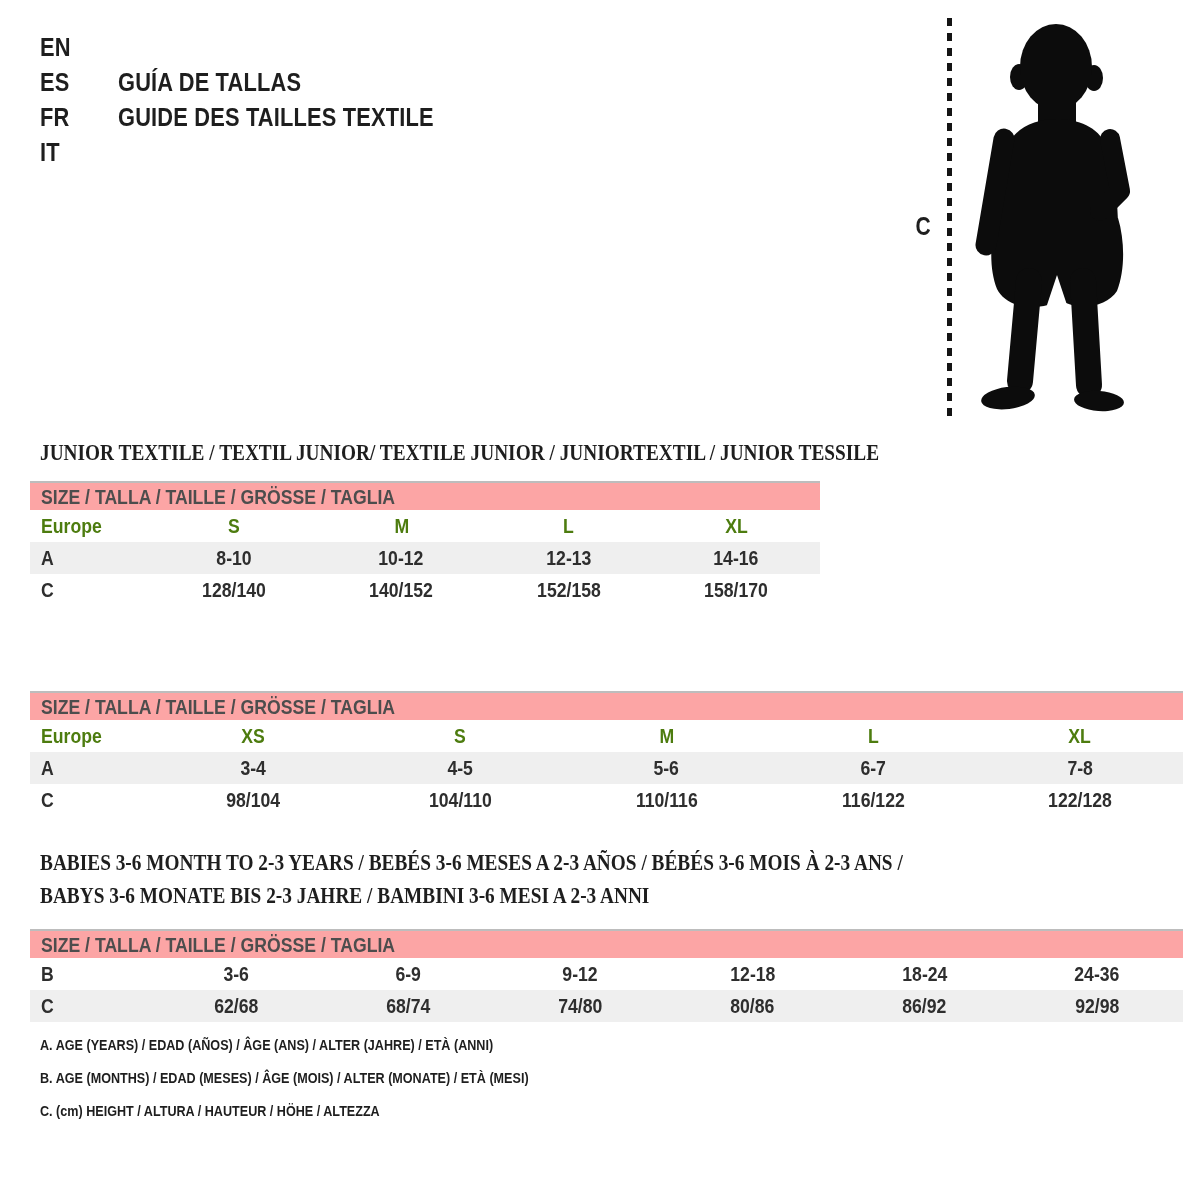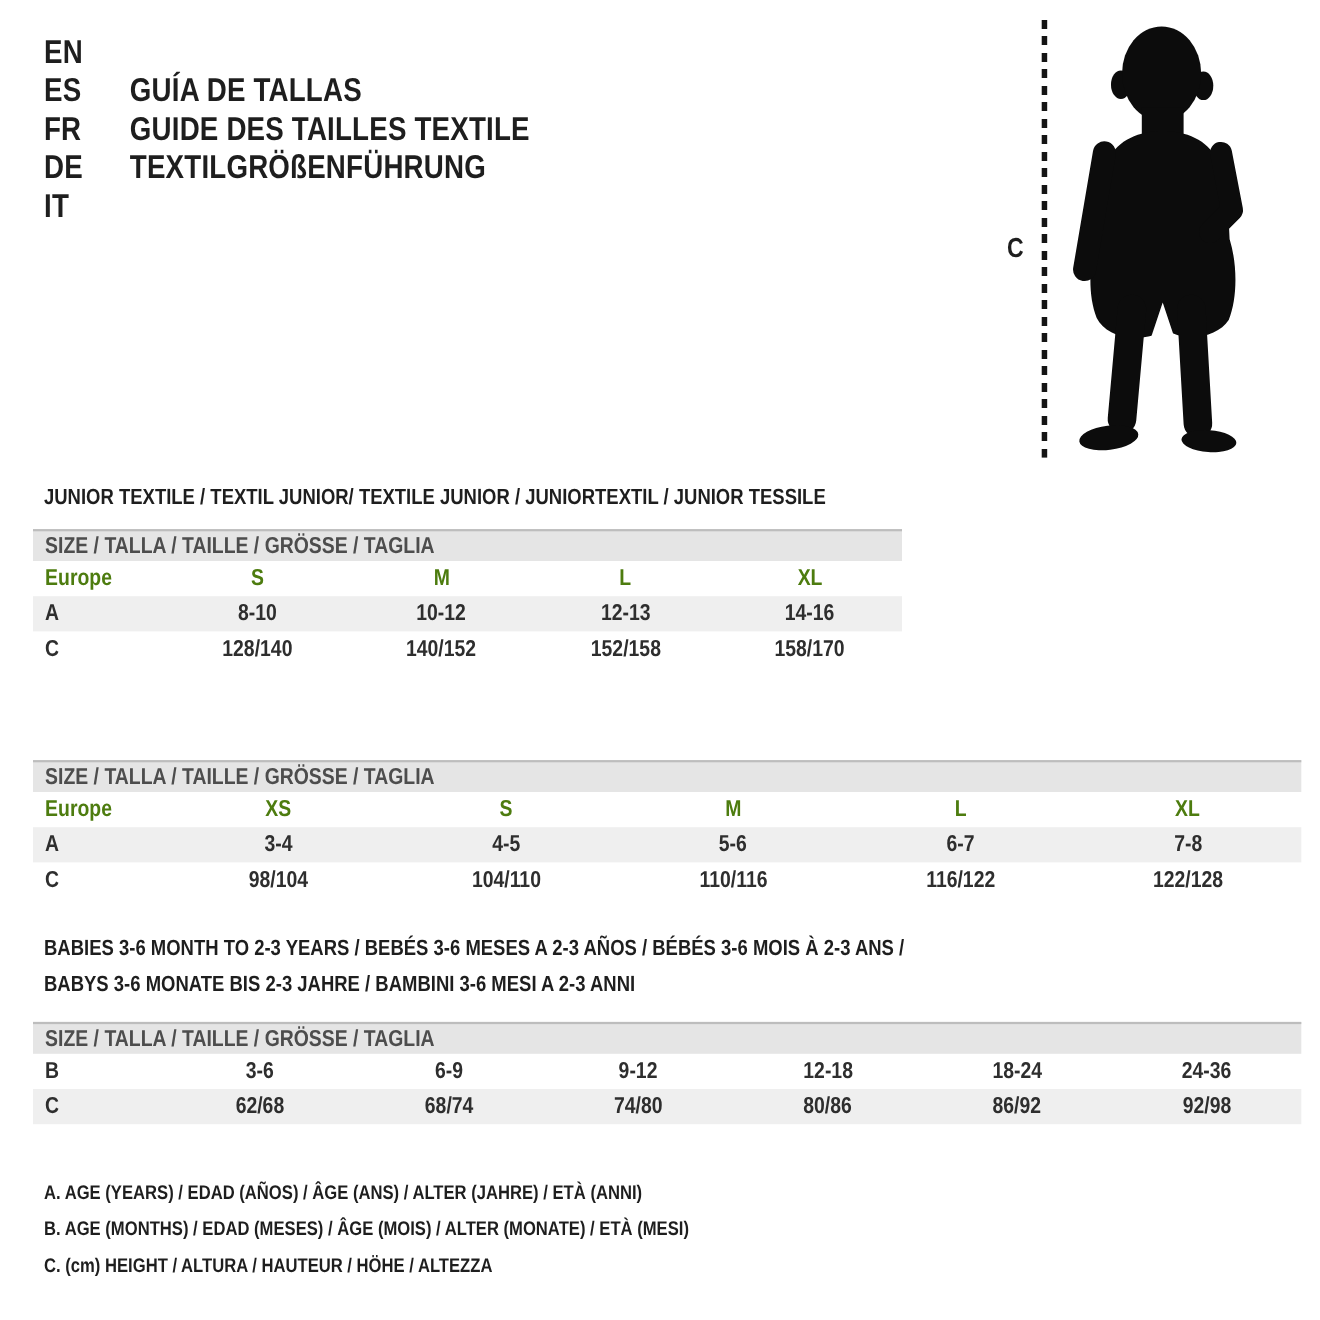--- a/index.html
+++ b/index.html
@@ -7,81 +7,77 @@
     position:relative; width:1200px; height:1200px; background:#ffffff;
     font-family:"Liberation Sans", sans-serif; font-weight:bold; color:#1e1e1e;
     overflow:hidden;
   }
   
   .cx   { display:inline-block; transform:scaleX(0.84); transform-origin:center center; white-space:nowrap; }
   .cx-l { display:inline-block; transform:scaleX(0.84); transform-origin:left center;  white-space:nowrap; }
 
   
   .lang-list { position:absolute; left:40px; top:30px; }
-  .lang-row  { display:flex; height:35px; align-items:center; font-size:30px; letter-spacing:0.2px; }
+  .lang-row  { display:flex; height:35px; align-items:center; font-size:26px; letter-spacing:0.2px; }
   .lang-code { width:78px; flex:0 0 78px; }
 
   
   .measure-line {
     position:absolute; left:947px; top:18px; width:5px; height:398px;
     background:repeating-linear-gradient(to bottom, #141414 0px, #141414 8px, transparent 8px, transparent 15px);
   }
   .measure-label { position:absolute; left:914px; top:212px; font-size:25px; }
   .baby-svg { position:absolute; left:968px; top:13px; }
 
   
-  .section-title { position:absolute; left:40px; font-size:20px; line-height:33px; }
+  .section-title { position:absolute; left:40px; font-size:23px; line-height:33px;font-family:Liberation Serif, serif; }
   .title-junior   { top:436px; }
   .title-children { top:640px; }
   .title-babies   { top:846px; }
   .sub { font-size:0.62em; vertical-align:-0.18em; }
 
   
   .size-table { position:absolute; left:30px; }
   .tbl-junior   { top:481px; width:790px; }
   .tbl-children { top:691px; width:1153px; }
   .tbl-babies   { top:929px; width:1153px; }
   .size-bar {
-    height:29px; background:#e5e5e5; color:#4d4d4d; font-size:21px;
+    height:29px; background:#fca5a5; color:#4d4d4d; font-size:21px;
     display:flex; align-items:center; padding-left:11px; box-sizing:border-box;
     border-top:2px solid #bdbdbd;
   }
   .trow { display:grid; height:32px; align-items:center; font-size:21px; color:#2e2e2e; }
   .tbl-junior   .trow { grid-template-columns:120px repeat(4,1fr); }
   .tbl-children .trow { grid-template-columns:120px repeat(5,1fr); }
   .tbl-babies   .trow { grid-template-columns:120px repeat(6,1fr); }
   .trow .lbl { text-align:left; padding-left:11px; }
   .trow .val { text-align:center; }
   .trow.shaded { background:#efefef; }
   .trow.head-row { color:#4d7c0f; }
 
   
-  .legend { position:absolute; left:40px; top:1068px; font-size:18px; }
+  .legend { position:absolute; left:40px; top:1028px; font-size:15px; }
   .legend-line { height:33px; display:flex; align-items:center; }
 </style>
 </head>
 <body>
 
 <div class="page">
 
   <div class="lang-list">
     <div class="lang-row">
       <span class="lang-code"><span class="cx-l">EN</span></span>
     </div>
     <div class="lang-row">
       <span class="lang-code"><span class="cx-l">ES</span></span>
       <span class="lang-title"><span class="cx-l">GUÍA DE TALLAS</span></span>
     </div>
     <div class="lang-row">
       <span class="lang-code"><span class="cx-l">FR</span></span>
       <span class="lang-title"><span class="cx-l">GUIDE DES TAILLES TEXTILE</span></span>
-    </div>
-    <div class="lang-row">
-      <span class="lang-code"><span class="cx-l">DE</span></span>
-      <span class="lang-title"><span class="cx-l">TEXTILGRÖßENFÜHRUNG</span></span>
     </div>
     <div class="lang-row">
       <span class="lang-code"><span class="cx-l">IT</span></span>
     </div>
   </div>
 
   <div class="measure-line"></div>
   <div class="measure-label"><span class="cx">C</span></div>
   <svg class="baby-svg" width="172" height="402" viewBox="0 0 172 402">
     <g fill="#0c0c0c" stroke="none">

